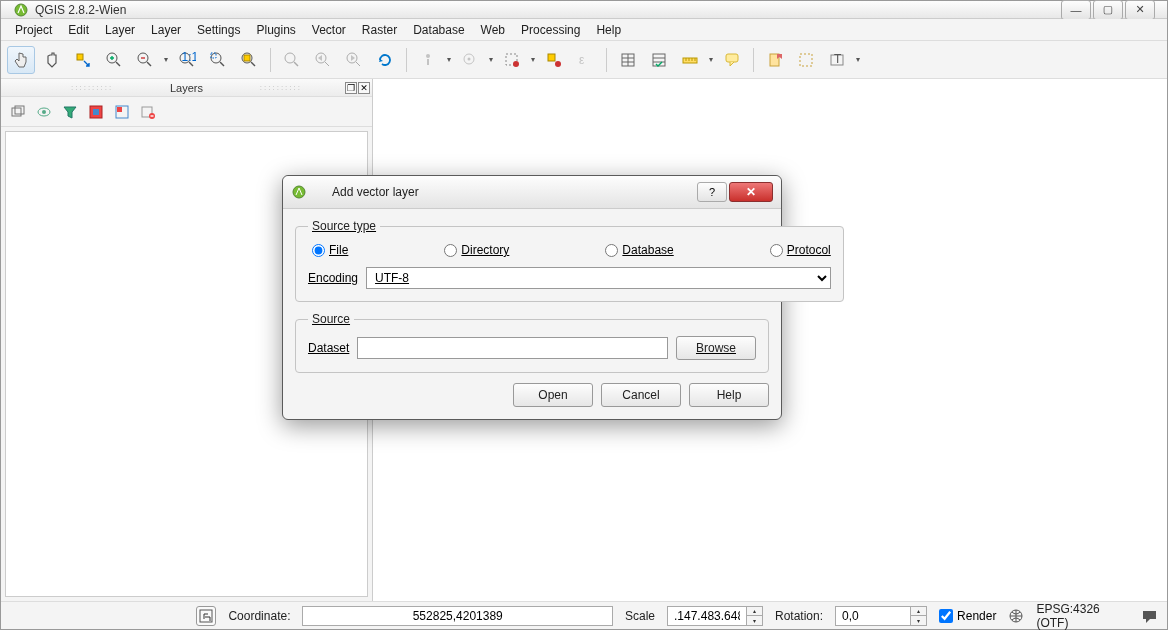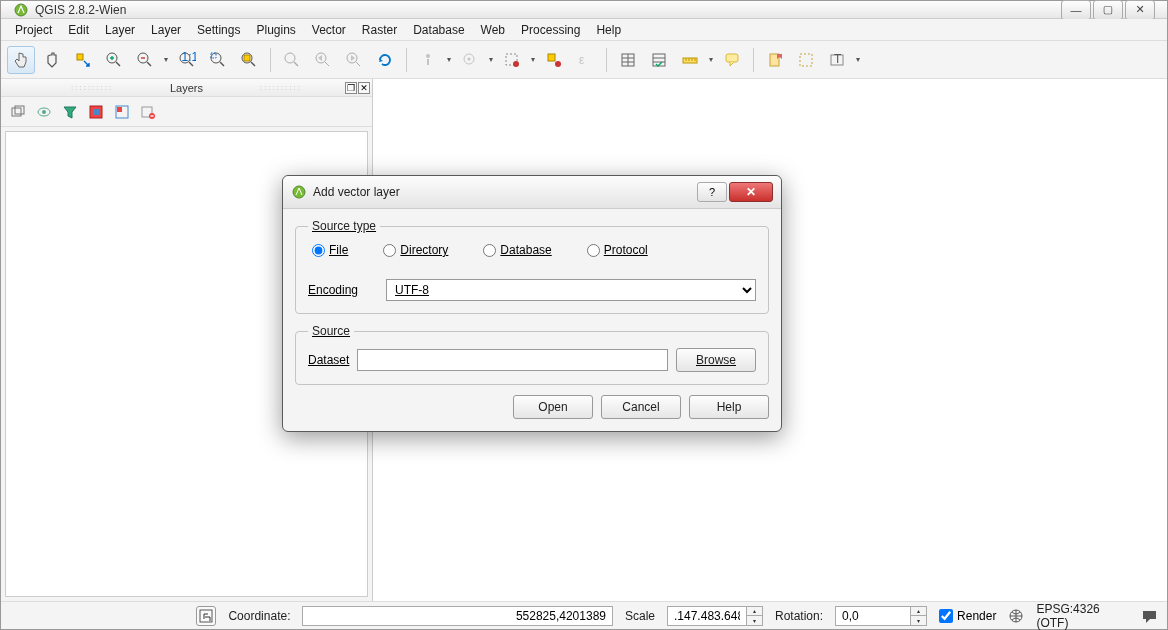--- a/index.html
+++ b/index.html
@@ -37,44 +37,44 @@
 .layer-toolbar { height: 30px; display: flex; align-items: center; gap: 8px; padding: 0 8px; border-bottom: 1px solid #ddd; }
 .lt-icon { width: 18px; height: 18px; display:flex; align-items:center; justify-content:center; }
 .layer-tree { flex: 1; background: #fff; margin: 4px; border: 1px solid #ccc; }
 
 .canvas { flex: 1; background: #fff; position: relative; }
 
 
 .statusbar { height: 28px; background: #f4f4f4; border-top: 1px solid #ddd; display: flex; align-items: center; padding: 0 8px; gap: 12px; }
 .statusbar .sb-label { color: #222; }
 .statusbar input.sb-input { height: 20px; border: 1px solid #aaa; padding: 0 6px; background: #fff; }
-.coord-input { width: 352px; text-align: right; }
+.coord-input { width: 352px; text-align: center; }
 .scale-input { width: 80px; text-align: right; }
 .rot-input { width: 76px; text-align: left; }
 .spin { width: 16px; height: 20px; border: 1px solid #aaa; border-left: none; display: flex; flex-direction: column; }
 .spin div { flex:1; font-size:6px; display:flex; align-items:center; justify-content:center; border-bottom:1px solid #aaa; color:#333; }
 .spin div:last-child { border-bottom:none; }
 .sb-check { display: flex; align-items: center; gap: 4px; }
 .sb-check input { width: 14px; height: 14px; }
 
 
 .dialog-backdrop { position: absolute; left: 282px; top: 175px; width: 500px; background: #f4f4f4; border: 1px solid #5a5a5a; border-radius: 6px; box-shadow: 0 6px 24px rgba(0,0,0,0.4); }
-.dlg-title { height: 30px; background: linear-gradient(#fdfdfd,#e4e4e4); display: flex; align-items: center; padding: 16px 8px; border-radius: 6px 6px 0 0; border-bottom: 1px solid #ccc; }
+.dlg-title { height: 30px; background: linear-gradient(#fdfdfd,#e4e4e4); display: flex; align-items: center; padding: 16px 8px; border-radius: 6px 6px 0 0; border-bottom: 1px solid #ccc; gap: 19px; }
 .dlg-title .dlg-icon { width:16px; height:16px; margin-right:6px; }
 .dlg-title .dlg-text { flex:1; color:#222; }
 .dlg-title .dlg-ctrl { display:flex; gap:2px; }
 .dlg-hbtn { width: 30px; height: 20px; border:1px solid #aaa; border-radius:3px; background:linear-gradient(#fdfdfd,#e4e4e4); display:flex; align-items:center; justify-content:center; font-size:11px; }
 .dlg-close { width: 44px; height:20px; border:1px solid #8b2f2f; border-radius:3px; background: linear-gradient(#e77, #c9302c); color:#fff; font-weight:bold; display:flex; align-items:center; justify-content:center; }
 .dlg-body { padding: 10px 12px 12px 12px; }
 fieldset.group { border: 1px solid #c4c4c4; border-radius: 4px; padding: 10px 12px 12px 12px; margin-bottom: 10px; background: #f4f4f4; text-decoration: underline; }
 fieldset.group legend { padding: 0 4px; color: #222; }
-.radio-row { display: flex; gap: 35px; margin-bottom: 22px; align-items: center; padding-left: 4px; }
+.radio-row { display: flex; gap: 96px; margin-bottom: 10px; align-items: center; padding-left: 4px; }
 .radio-row label { display:flex; align-items:center; gap:4px; }
 .enc-row { display:flex; align-items:center; gap:8px; }
-.enc-row select { flex:1; height:22px; border:1px solid #999; background:#fff; padding: 0 4px; margin-left: 20px; }
+.enc-row select { flex:1; height:22px; border:1px solid #999; background:#fff; padding: 0 4px; }
 .src-row { display:flex; align-items:center; gap:8px; }
 .src-row input.dataset { flex:1; height:22px; border:1px solid #999; background:#fff; padding:0 4px; }
 .btn { height:24px; min-width:80px; border:1px solid #999; border-radius:3px; background:linear-gradient(#fdfdfd,#e6e6e6); padding: 0 14px; color:#222; }
 .btn-row { display:flex; justify-content:flex-end; gap:8px; }
 
 
 svg { display:block; }
 </style>
 </head>
 <body>

